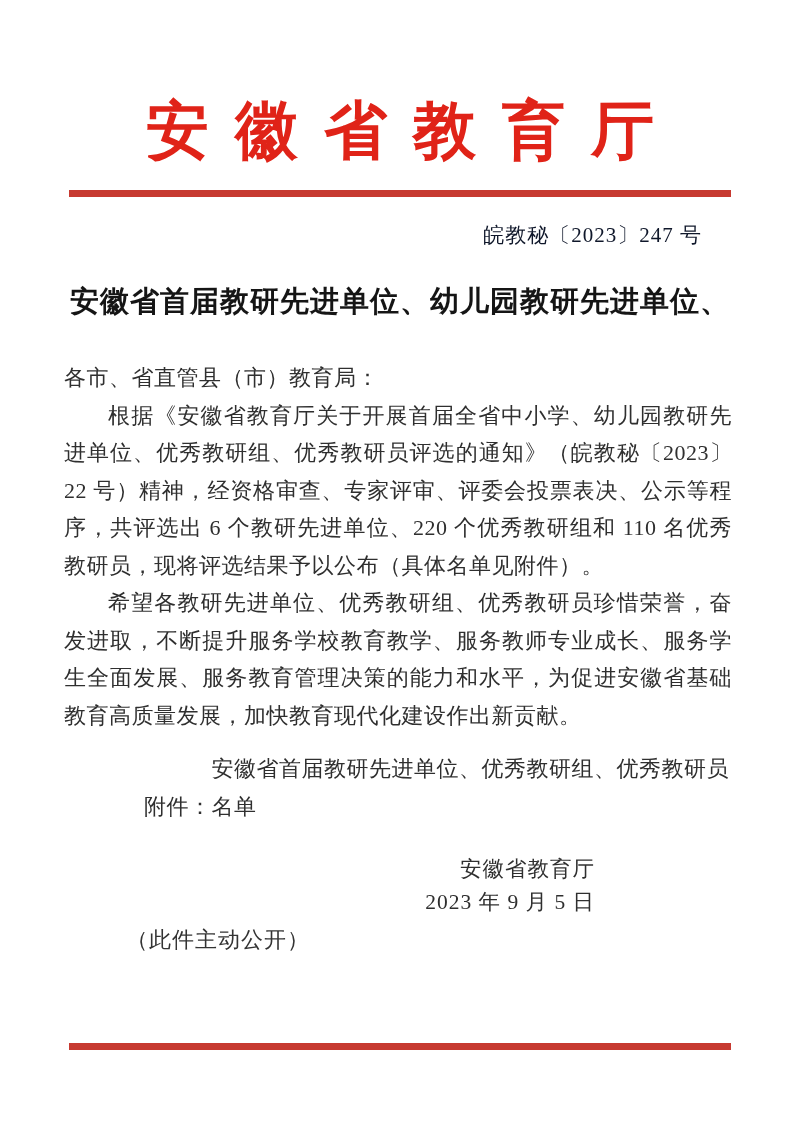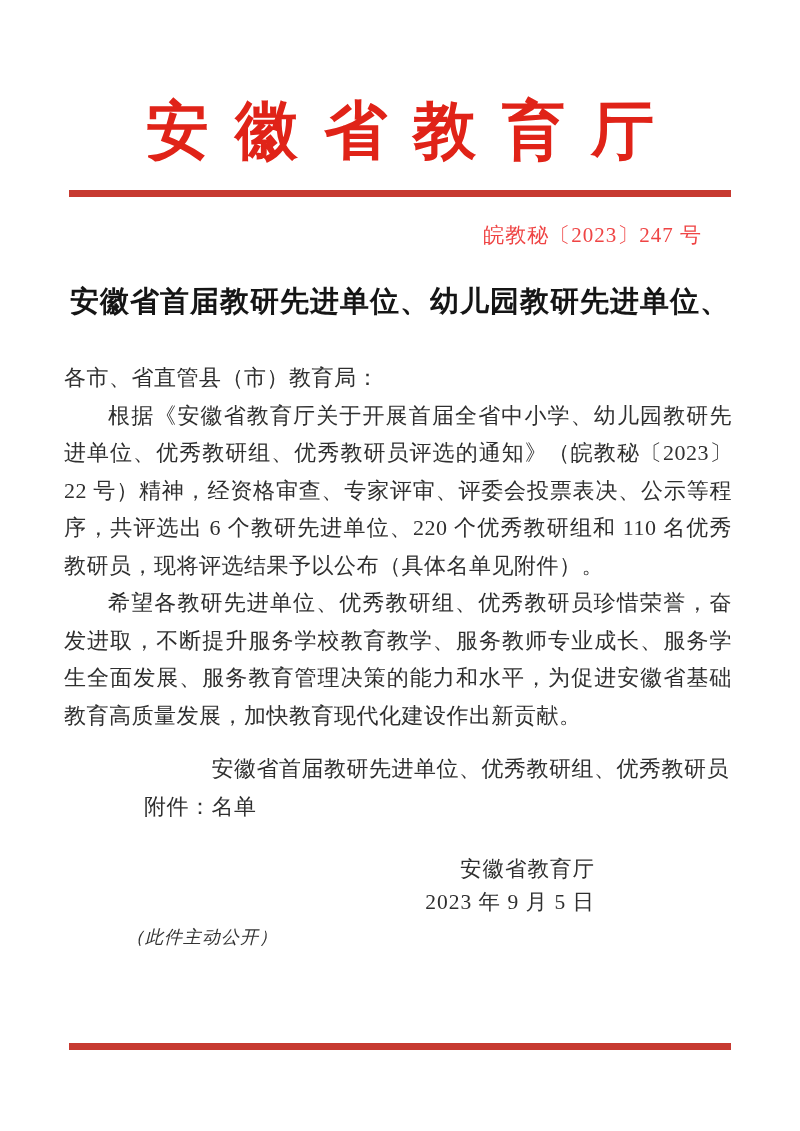--- a/index.html
+++ b/index.html
@@ -44,21 +44,21 @@
     left: 69px;
     top: 1043px;
     margin: 0;
   }
   .doc-number {
     margin-top: 24px;
     padding-right: 98px;
     text-align: right;
     font-size: 21px;
     line-height: 28px;
-    color: #ef4444;
+    color: #0f172a;
     letter-spacing: 1px;
   }
   .doc-title {
     margin-top: 32px;
     text-align: center;
     font-size: 29px;
     line-height: 40px;
     font-weight: bold;
     color: var(--title-ink);
     letter-spacing: 1px;
@@ -84,24 +84,23 @@
   .signature {
     margin-top: 28px;
     padding-right: 205px;
     text-align: right;
     font-size: 21.5px;
     line-height: 33px;
     letter-spacing: 1px;
   }
   .disclosure {
     margin: 6px 0 0 126px;
-    font-size: 18px;
+    font-size: 22px;
     letter-spacing: 1px;
     color: #333333;
-    font-style: italic;
   }
 </style>
 </head>
 <body>
 
 <div class="page">
 
   <div class="agency-title">安徽省教育厅</div>
 
   <div class="red-rule top"></div>

